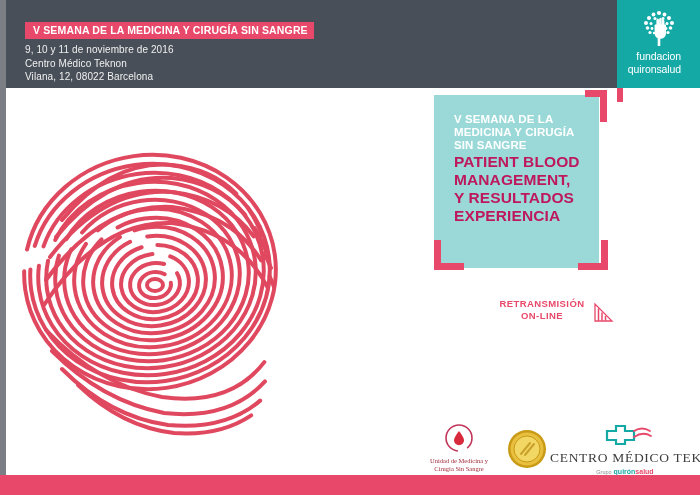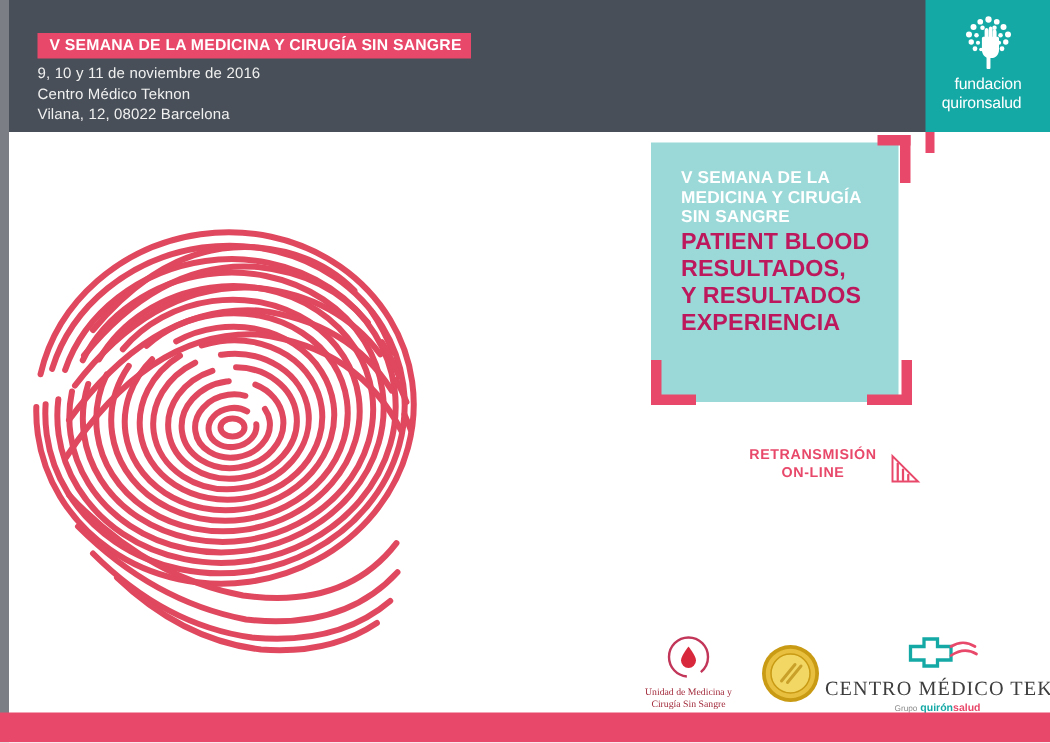--- a/index.html
+++ b/index.html
@@ -299,21 +299,21 @@
       <path d="M30 226 Q80 276 142 288 Q214 296 250 248" stroke-width="4" stroke-dasharray="240 20"></path>
       <path d="M40 244 Q88 292 146 300 Q212 306 248 266" stroke-width="4" stroke-dasharray="220 18"></path>
       <path d="M56 260 Q100 302 152 308 Q206 312 240 282" stroke-width="4" stroke-dasharray="190 16"></path>
     </g>
   </svg>
 
   <div class="teal-panel">
     <div class="panel-kicker">V SEMANA DE LA MEDICINA Y CIRUGÍA SIN SANGRE</div>
     <div class="panel-title">
       <div>PATIENT BLOOD</div>
-      <div>RESULTADOS,</div>
+      <div>MANAGEMENT,</div>
       <div>Y RESULTADOS</div>
       <div>EXPERIENCIA</div>
     </div>
   </div>
 
   <div class="bracket bk-tr">
     <i class="h"></i>
       <i class="v"></i>
   </div>
   <div class="bracket bk-bl">

